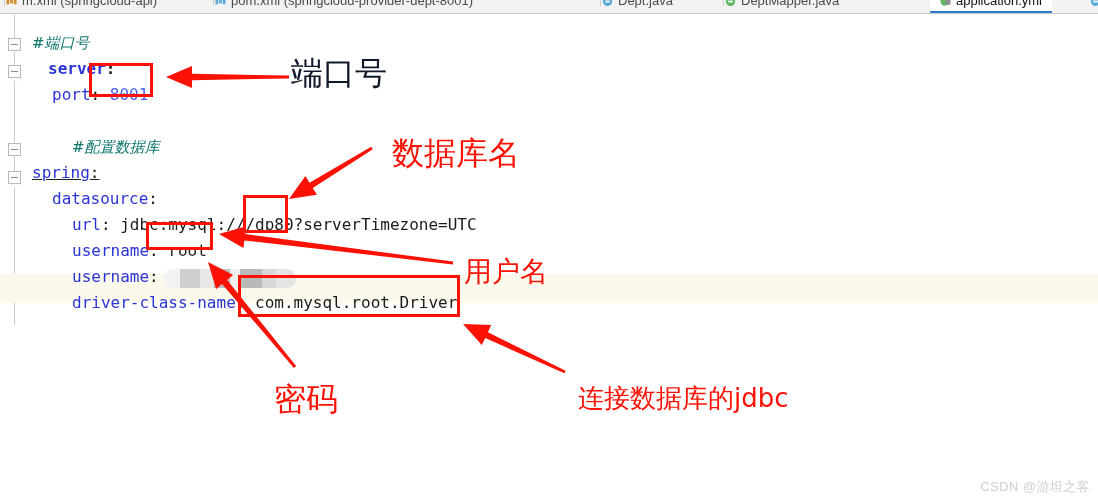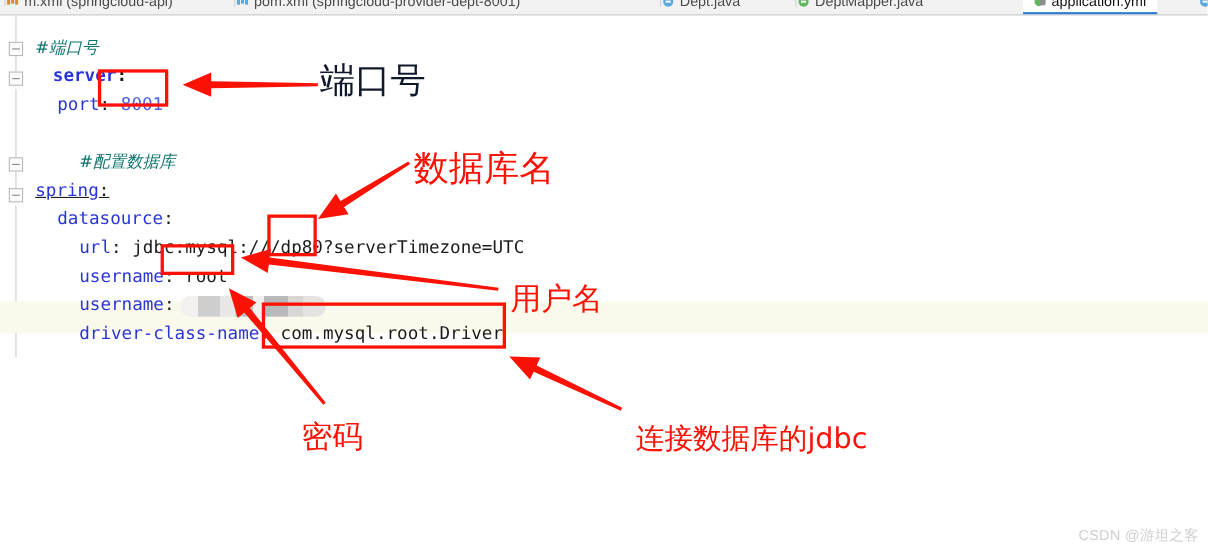--- a/index.html
+++ b/index.html
@@ -200,23 +200,23 @@
       <i style="left: 112px; width: 20px; background: rgb(230, 228, 226);"></i>
     </div>
 </div>
 
 <div id="overlay">
     <div class="rbox" style="left: 89px; top: 63px; width: 64px; height: 34px; border-color: rgb(251, 18, 5);"></div>
     <div class="rbox" style="left: 243px; top: 195px; width: 45px; height: 38px; border-color: rgb(251, 18, 5);"></div>
     <div class="rbox" style="left: 146px; top: 222px; width: 67px; height: 28px; border-color: rgb(251, 18, 5);"></div>
     <div class="rbox" style="left: 238px; top: 275px; width: 222px; height: 42px; border-color: rgb(251, 18, 5);"></div>
     <div class="rlabel" style="left: 291px; top: 52px; font-size: 32px; color: #0f172a;">端口号</div>
-    <div class="rlabel" style="left: 376px; top: 132px; font-size: 32px; color: rgb(251, 18, 5);">数据库名</div>
+    <div class="rlabel" style="left: 392px; top: 132px; font-size: 32px; color: rgb(251, 18, 5);">数据库名</div>
     <div class="rlabel" style="left: 464px; top: 253px; font-size: 28px; color: rgb(251, 18, 5);">用户名</div>
-    <div class="rlabel" style="left: 274px; top: 378px; font-size: 28px; color: rgb(251, 18, 5); text-align: center;">密码</div>
+    <div class="rlabel" style="left: 274px; top: 378px; font-size: 32px; color: rgb(251, 18, 5); text-align: center;">密码</div>
     <div class="rlabel" style="left: 578px; top: 381px; font-size: 26px; color: rgb(251, 18, 5);">连接数据库的jdbc</div>
   </div>
 
 <svg id="arrows" viewBox="0 0 1098 502" xmlns="http://www.w3.org/2000/svg">
     <polygon points="166.0,77.0 192.0,66.0 192.0,73.8 289.0,75.6 289.0,78.4 192.0,80.2 192.0,88.0" fill="#fb1205"></polygon>
     <polygon points="289.0,199.0 305.4,176.0 309.5,182.7 371.2,146.8 372.8,149.2 312.8,188.1 316.9,194.8" fill="#fb1205"></polygon>
     <polygon points="219.0,234.0 246.2,226.3 245.2,234.0 453.2,261.6 452.8,264.4 244.4,240.4 243.4,248.1" fill="#fb1205"></polygon>
     <polygon points="208.0,262.0 233.1,275.0 227.1,280.0 296.1,366.1 293.9,367.9 222.1,284.1 216.1,289.0" fill="#fb1205"></polygon>
     <polygon points="463.0,324.0 491.2,325.1 487.9,332.2 565.6,370.7 564.4,373.3 485.2,338.0 481.8,345.0" fill="#fb1205"></polygon>
   </svg>

